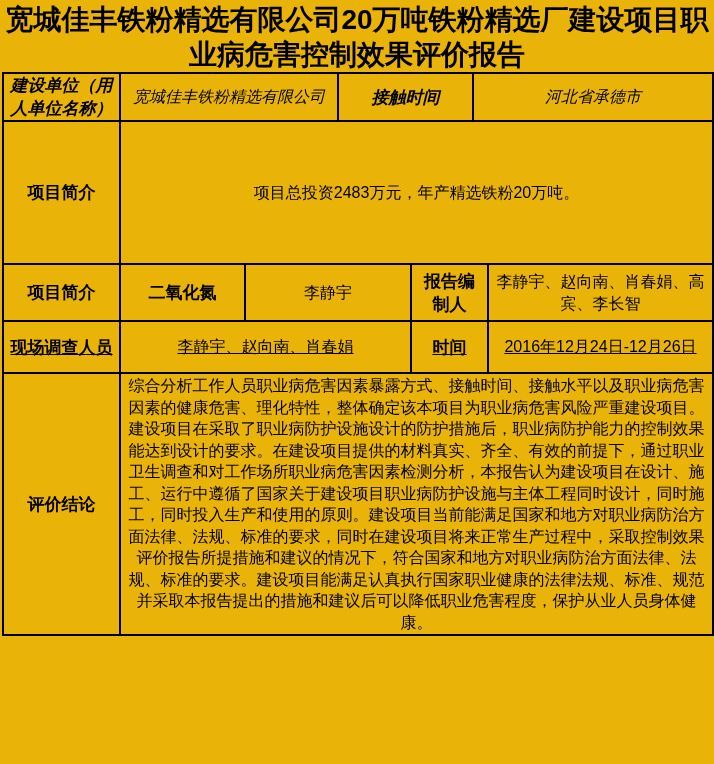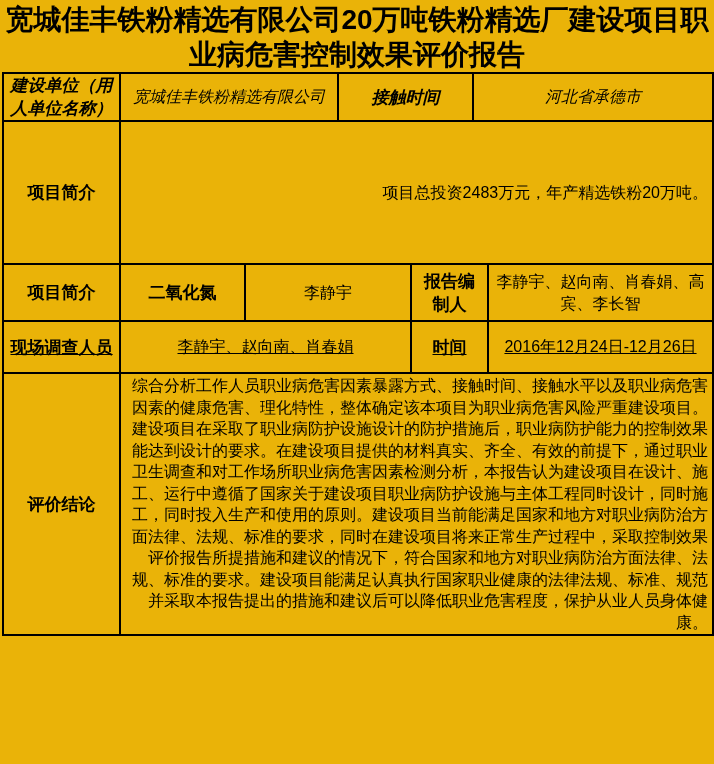--- a/index.html
+++ b/index.html
@@ -48,21 +48,21 @@
   td.lbl.narrow {
     padding: 0 11px;
   }
   td.val {
     font-size: 16px;
     line-height: 22px;
     vertical-align: middle;
     padding: 0 4px;
   }
   td.val.center { text-align: center; }
-  td.val.left   { text-align: right; margin-left: 34px; }
+  td.val.left   { text-align: center; margin-left: 34px; }
   td.val.tight  { padding: 0 2px; margin-top: 16px; }
   td.val.para   { line-height: 21.5px; padding: 1px 4px; vertical-align: top; }
   tr.r1 { height: 46px; font-style: italic; }
   tr.r2 { height: 50px; }
   tr.r3 { height: 143px; }
   tr.r4 { height: 57px; }
   tr.r5 { height: 52px; text-decoration: underline; }
   tr.r6 { height: 125px; }
   tr.r7 { height: 215px; }
 </style>

